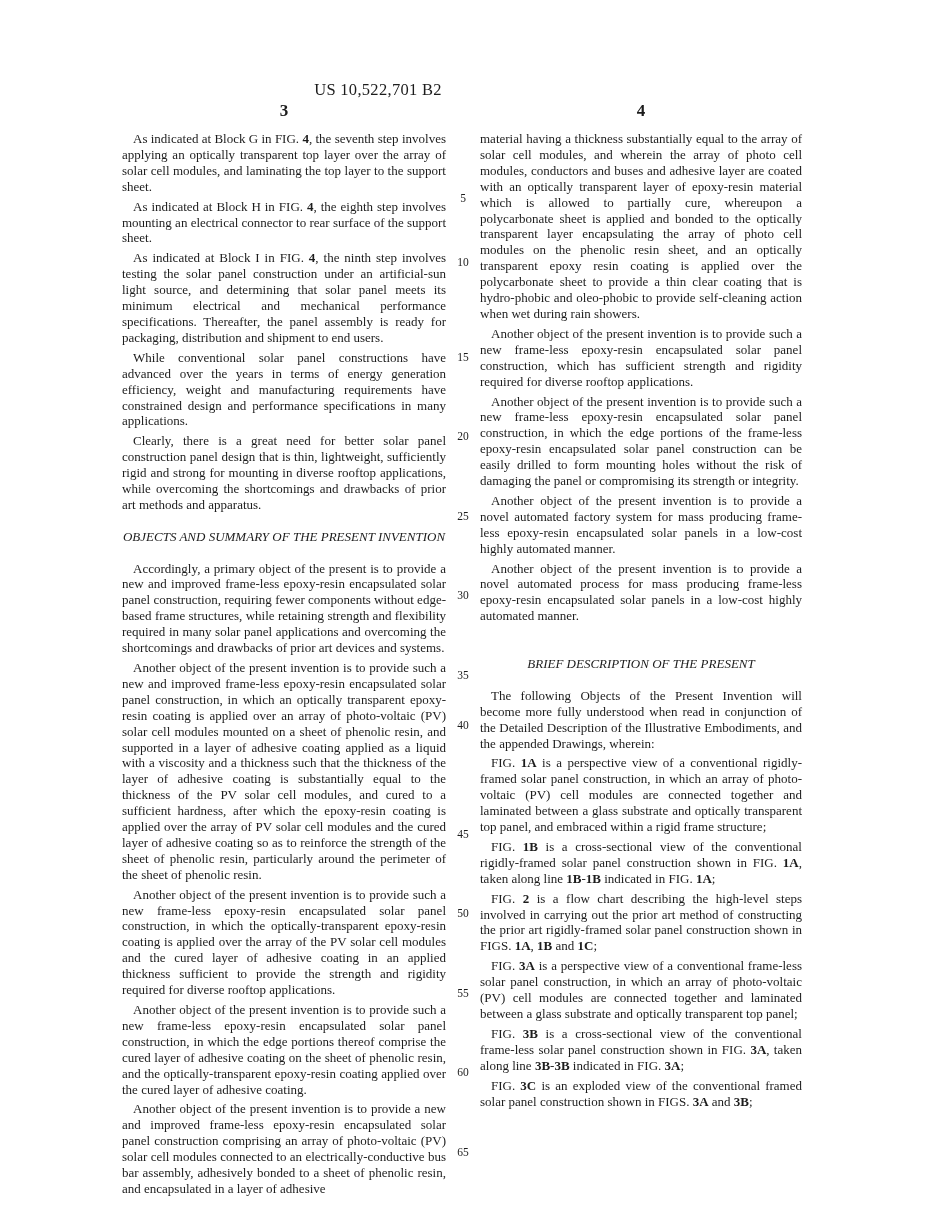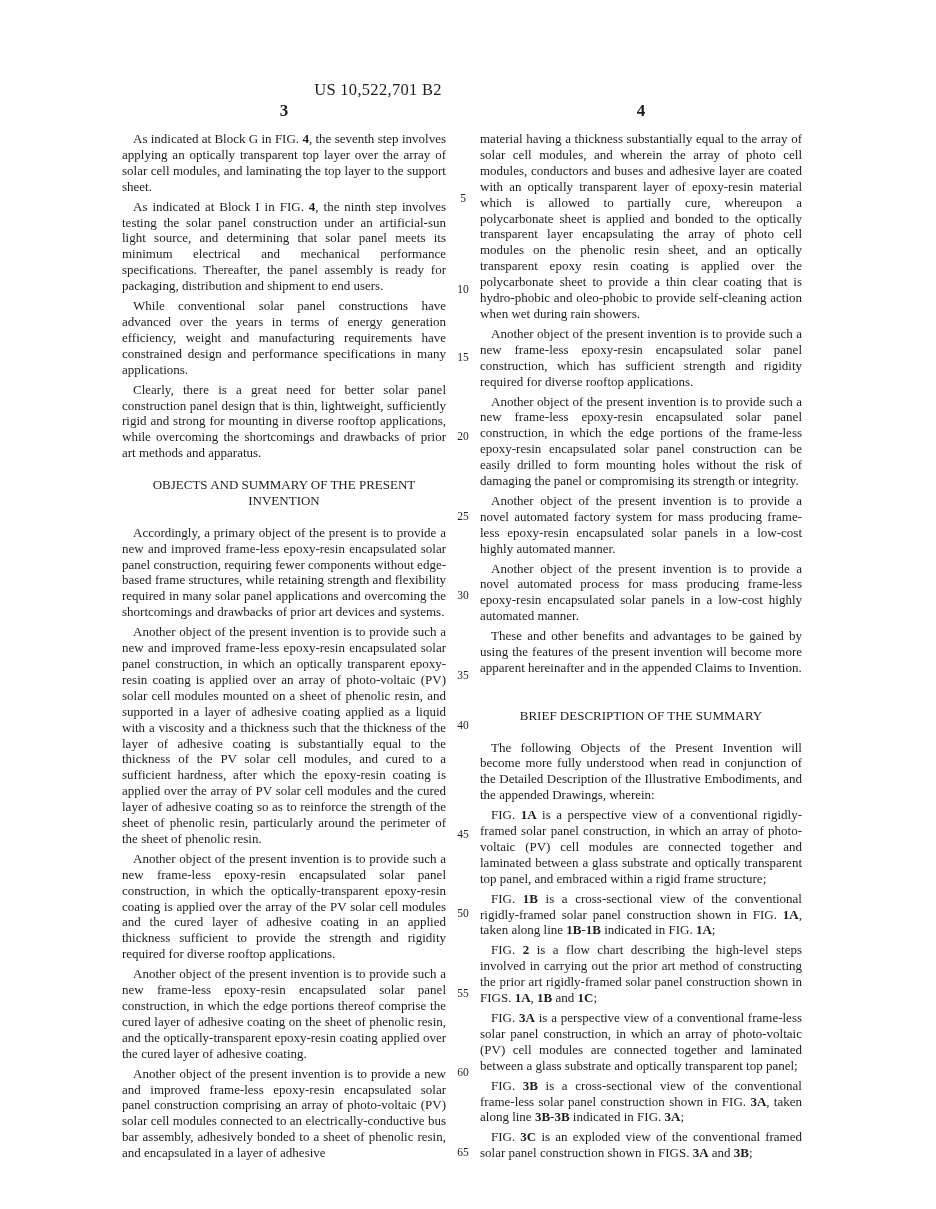--- a/index.html
+++ b/index.html
@@ -37,20 +37,21 @@
   .para {
     margin:4px;
     text-indent:11px;
     text-align:justify;
   }
   .para.no-indent { text-indent:0; }
   .heading {
     margin:15.9px 0;
     text-align:center;
     text-indent:0;
+    font-style:italic;
   }
   .gutter {
     position:absolute;
     top:127px; left:449px; width:28px; height:1065px;
   }
   .line-no {
     position:absolute;
     left:0; width:28px; height:15.9px;
     text-align:center;
     font-size:11.5px;
@@ -64,55 +65,55 @@
 <div>
 
   <div class="patent-number">US 10,522,701 B2</div>
 
   <div class="col-number" id="col-no-left">3</div>
 
   <div class="col-number" id="col-no-right">4</div>
 
   <div class="column" id="column-left">
       <p class="para"><span>As indicated at Block G in FIG. </span><b>4</b><span>, the seventh step involves applying an optically transparent top layer over the array of solar cell modules, and laminating the top layer to the support sheet.</span></p>
+      <p class="para"><span>As indicated at Block H in FIG. </span><b>4</b><span>, the eighth step involves mounting an electrical connector to rear surface of the support sheet.</span></p>
       <p class="para"><span>As indicated at Block I in FIG. </span><b>4</b><span>, the ninth step involves testing the solar panel construction under an artificial-sun light source, and determining that solar panel meets its minimum electrical and mechanical performance specifications. Thereafter, the panel assembly is ready for packaging, distribution and shipment to end users.</span></p>
       <p class="para"><span>While conventional solar panel constructions have advanced over the years in terms of energy generation efficiency, weight and manufacturing requirements have constrained design and performance specifications in many applications.</span></p>
       <p class="para"><span>Clearly, there is a great need for better solar panel construction panel design that is thin, lightweight, sufficiently rigid and strong for mounting in diverse rooftop applications, while overcoming the shortcomings and drawbacks of prior art methods and apparatus.</span></p>
       <p class="heading" style="margin-top: 15.9px; margin-bottom: 15.9px;"><span>OBJECTS AND SUMMARY OF THE PRESENT INVENTION</span></p>
       <p class="para"><span>Accordingly, a primary object of the present is to provide a new and improved frame-less epoxy-resin encapsulated solar panel construction, requiring fewer components without edge-based frame structures, while retaining strength and flexibility required in many solar panel applications and overcoming the shortcomings and drawbacks of prior art devices and systems.</span></p>
       <p class="para"><span>Another object of the present invention is to provide such a new and improved frame-less epoxy-resin encapsulated solar panel construction, in which an optically transparent epoxy-resin coating is applied over an array of photo-voltaic (PV) solar cell modules mounted on a sheet of phenolic resin, and supported in a layer of adhesive coating applied as a liquid with a viscosity and a thickness such that the thickness of the layer of adhesive coating is substantially equal to the thickness of the PV solar cell modules, and cured to a sufficient hardness, after which the epoxy-resin coating is applied over the array of PV solar cell modules and the cured layer of adhesive coating so as to reinforce the strength of the sheet of phenolic resin, particularly around the perimeter of the sheet of phenolic resin.</span></p>
       <p class="para"><span>Another object of the present invention is to provide such a new frame-less epoxy-resin encapsulated solar panel construction, in which the optically-transparent epoxy-resin coating is applied over the array of the PV solar cell modules and the cured layer of adhesive coating in an applied thickness sufficient to provide the strength and rigidity required for diverse rooftop applications.</span></p>
       <p class="para"><span>Another object of the present invention is to provide such a new frame-less epoxy-resin encapsulated solar panel construction, in which the edge portions thereof comprise the cured layer of adhesive coating on the sheet of phenolic resin, and the optically-transparent epoxy-resin coating applied over the cured layer of adhesive coating.</span></p>
       <p class="para"><span>Another object of the present invention is to provide a new and improved frame-less epoxy-resin encapsulated solar panel construction comprising an array of photo-voltaic (PV) solar cell modules connected to an electrically-conductive bus bar assembly, adhesively bonded to a sheet of phenolic resin, and encapsulated in a layer of adhesive</span></p>
     </div>
 
   <div class="gutter">
       <div class="line-no" style="top: 63.6px;">5</div>
-      <div class="line-no" style="top: 155px;">10</div>
+      <div class="line-no" style="top: 128px;">10</div>
       <div class="line-no" style="top: 222.6px;">15</div>
       <div class="line-no" style="top: 302.1px;">20</div>
       <div class="line-no" style="top: 381.6px;">25</div>
       <div class="line-no" style="top: 461.1px;">30</div>
       <div class="line-no" style="top: 540.6px;">35</div>
       <div class="line-no" style="top: 591px;">40</div>
       <div class="line-no" style="top: 699.6px;">45</div>
       <div class="line-no" style="top: 779.1px;">50</div>
       <div class="line-no" style="top: 858.6px;">55</div>
       <div class="line-no" style="top: 938.1px;">60</div>
       <div class="line-no" style="top: 1017.6px;">65</div>
     </div>
 
   <div class="column" id="column-right">
       <p class="para no-indent"><span>material having a thickness substantially equal to the array of solar cell modules, and wherein the array of photo cell modules, conductors and buses and adhesive layer are coated with an optically transparent layer of epoxy-resin material which is allowed to partially cure, whereupon a polycarbonate sheet is applied and bonded to the optically transparent layer encapsulating the array of photo cell modules on the phenolic resin sheet, and an optically transparent epoxy resin coating is applied over the polycarbonate sheet to provide a thin clear coating that is hydro-phobic and oleo-phobic to provide self-cleaning action when wet during rain showers.</span></p>
       <p class="para"><span>Another object of the present invention is to provide such a new frame-less epoxy-resin encapsulated solar panel construction, which has sufficient strength and rigidity required for diverse rooftop applications.</span></p>
       <p class="para"><span>Another object of the present invention is to provide such a new frame-less epoxy-resin encapsulated solar panel construction, in which the edge portions of the frame-less epoxy-resin encapsulated solar panel construction can be easily drilled to form mounting holes without the risk of damaging the panel or compromising its strength or integrity.</span></p>
       <p class="para"><span>Another object of the present invention is to provide a novel automated factory system for mass producing frame-less epoxy-resin encapsulated solar panels in a low-cost highly automated manner.</span></p>
       <p class="para"><span>Another object of the present invention is to provide a novel automated process for mass producing frame-less epoxy-resin encapsulated solar panels in a low-cost highly automated manner.</span></p>
-      <p class="para"><span>These and other benefits and advantages to be gained by using the features of the present invention will become more apparent hereinafter and in the appended Claims to Invention.</span></p>
-      <p class="heading" style="margin-top: 31.8px; margin-bottom: 15.9px;"><span>BRIEF DESCRIPTION OF THE SUMMARY</span></p>
+      <p class="heading" style="margin-top: 31.8px; margin-bottom: 15.9px;"><span>BRIEF DESCRIPTION OF THE PRESENT</span></p>
       <p class="para"><span>The following Objects of the Present Invention will become more fully understood when read in conjunction of the Detailed Description of the Illustrative Embodiments, and the appended Drawings, wherein:</span></p>
       <p class="para"><span>FIG. </span><b>1A</b><span> is a perspective view of a conventional rigidly-framed solar panel construction, in which an array of photo-voltaic (PV) cell modules are connected together and laminated between a glass substrate and optically transparent top panel, and embraced within a rigid frame structure;</span></p>
       <p class="para"><span>FIG. </span><b>1B</b><span> is a cross-sectional view of the conventional rigidly-framed solar panel construction shown in FIG. </span><b>1A</b><span>, taken along line </span><b>1B</b><span>-</span><b>1B</b><span> indicated in FIG. </span><b>1A</b><span>;</span></p>
       <p class="para"><span>FIG. </span><b>2</b><span> is a flow chart describing the high-level steps involved in carrying out the prior art method of constructing the prior art rigidly-framed solar panel construction shown in FIGS. </span><b>1A</b><span>, </span><b>1B</b><span> and </span><b>1C</b><span>;</span></p>
       <p class="para"><span>FIG. </span><b>3A</b><span> is a perspective view of a conventional frame-less solar panel construction, in which an array of photo-voltaic (PV) cell modules are connected together and laminated between a glass substrate and optically transparent top panel;</span></p>
       <p class="para"><span>FIG. </span><b>3B</b><span> is a cross-sectional view of the conventional frame-less solar panel construction shown in FIG. </span><b>3A</b><span>, taken along line </span><b>3B</b><span>-</span><b>3B</b><span> indicated in FIG. </span><b>3A</b><span>;</span></p>
       <p class="para"><span>FIG. </span><b>3C</b><span> is an exploded view of the conventional framed solar panel construction shown in FIGS. </span><b>3A</b><span> and </span><b>3B</b><span>;</span></p>
     </div>
 
 </div>

